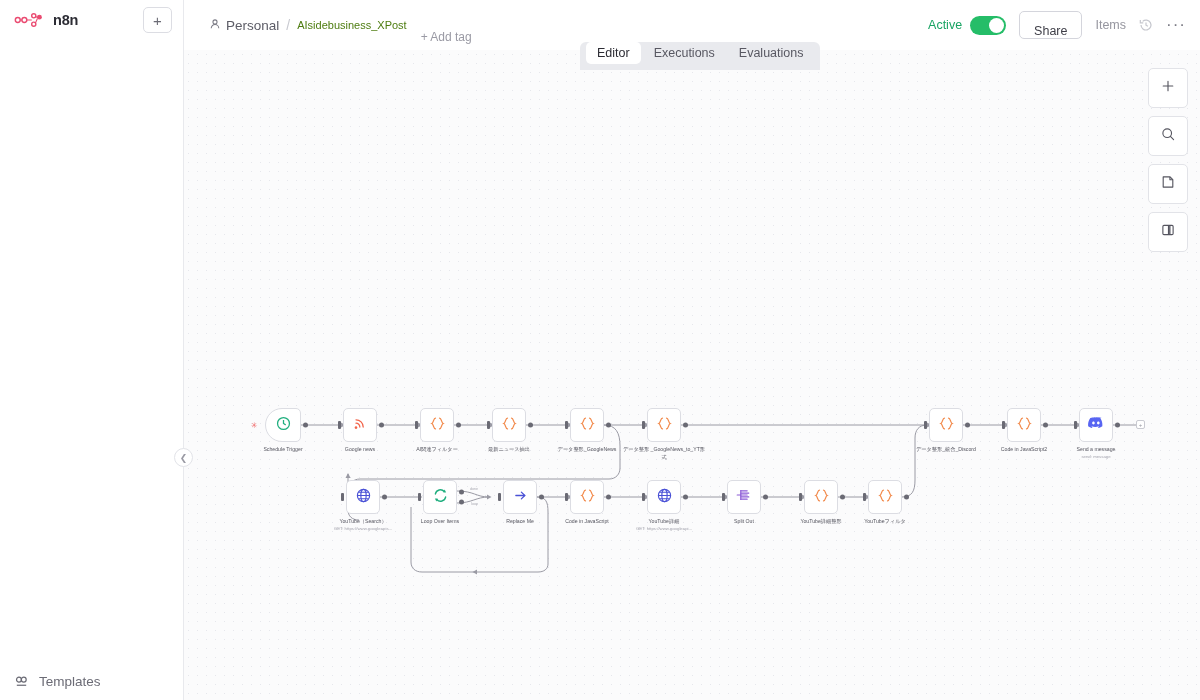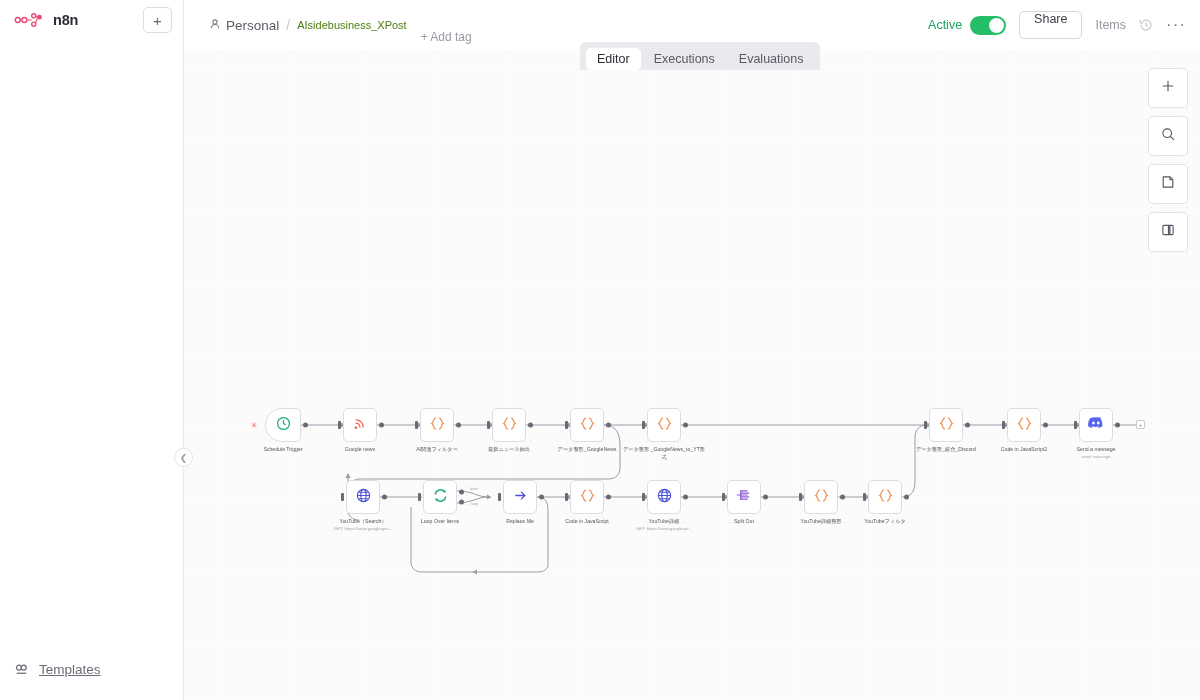--- a/index.html
+++ b/index.html
@@ -27,21 +27,21 @@
   .logo-mark { width: 32px; height: 16px; display: block; }
   .logo-text { font-size: 14.5px; font-weight: 700; color: #2c2c34; letter-spacing: -.2px; }
 
   .side-item {
     display: flex; align-items: center; gap: 10px;
     height: 30px; padding-left: 13px;
     font-size: 13.5px; color: #6b6b75;
   }
   .side-item .ic { width: 16px; height: 16px; display: flex; align-items: center; justify-content: center; }
   #overview-item { margin-top: 9px; }
-  #templates-item { position: absolute; bottom: 16px; left: 0; width: 100%; text-decoration: underline; }
+  #templates-item { position: absolute; bottom: 4px; left: 0; width: 100%; }
 
   .collapse-btn {
     position: absolute; left: 174px; top: 448px;
     width: 19px; height: 19px; border-radius: 50%;
     background: #ffffff; border: 1px solid #e2e3e8;
     display: flex; align-items: center; justify-content: center;
     color: #9a9aa4; font-size: 9px; z-index: 40;
   }
 
   
@@ -74,32 +74,32 @@
     position: relative; margin-right: 13px;
   }
   .toggle .knob {
     position: absolute; right: 2px; top: 2px;
     width: 15px; height: 15px; border-radius: 50%; background: #fff;
   }
   .share-btn {
     height: 28px; padding: 0 14px;
     border: 1px solid #d4d5dc; border-radius: 5px; background: #fff;
     font-size: 12.5px; color: #3e3e47;
-    display: flex; align-items: flex-start; margin-right: 13px;
+    display: flex; align-items: flex-end; margin-right: 13px;
   }
   .saved-text { font-size: 12.5px; color: #96969f; margin-right: 12px; }
   .hist-icon { color: #c6c7ce; margin-right: 12px; display: flex; align-items: center; }
   .dots { color: #7b7b85; font-size: 17px; letter-spacing: 1px; line-height: 10px; }
 
   
   #tabs {
     position: absolute; left: 580px; top: 42px;
     height: 28px; background: #e9eaee;
     border-radius: 6px 6px 0 0;
-    display: flex; align-items: flex-end; padding: 0 6px; gap: 2px;
+    display: flex; align-items: flex-start; padding: 0 6px; gap: 2px;
     z-index: 26;
   }
   .tab {
     font-size: 12.5px; color: #585862;
     padding: 4px 11px; border-radius: 5px;
   }
   .tab.active { background: #ffffff; color: #2c2c34; }
 
   
   #canvas {

